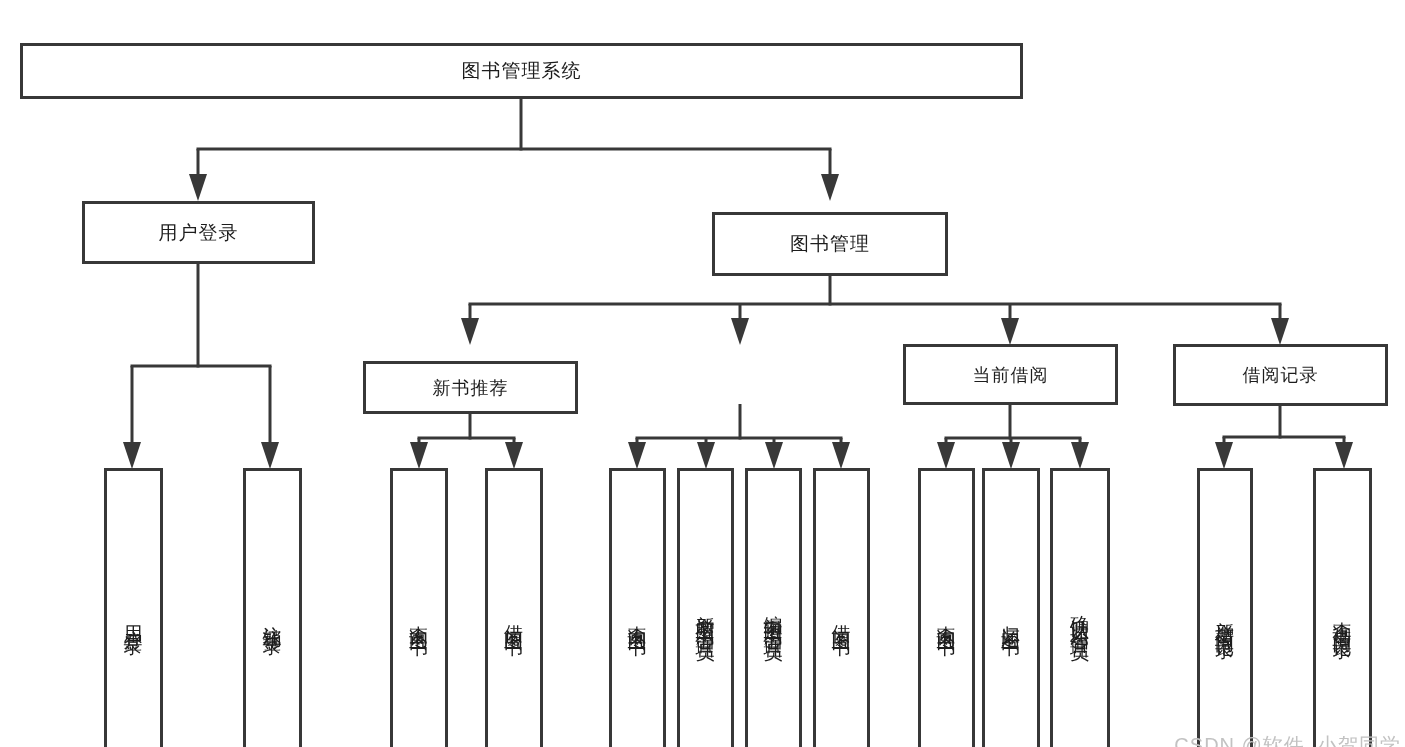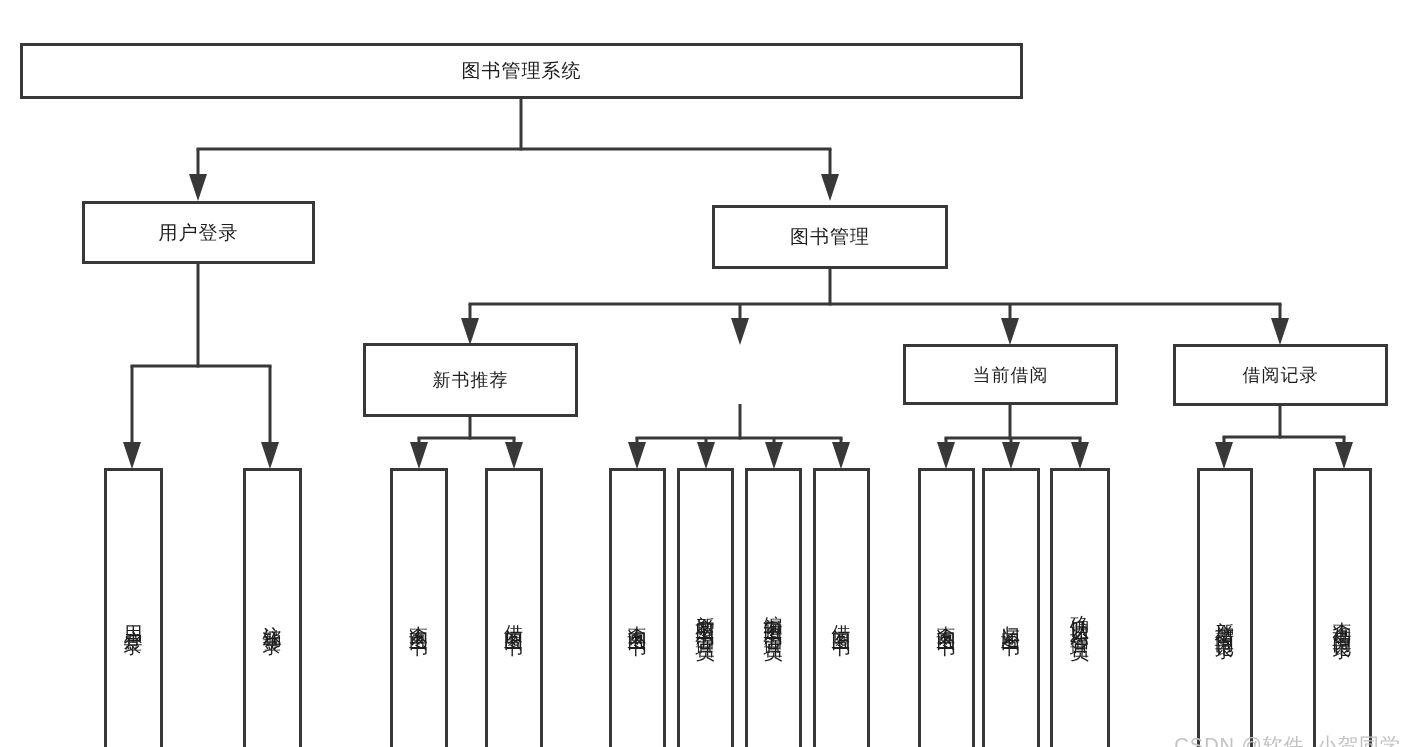--- a/index.html
+++ b/index.html
@@ -131,25 +131,25 @@
     </g>
   </svg>
 
   <div class="node" style="left:20px; top:12px; width:1003px; height:56px;">
     <span>图书管理系统</span>
   </div>
 
   <div class="node" style="left:82px; top:170px; width:233px; height:63px;">
     <span>用户登录</span>
   </div>
-  <div class="node" style="left:712px; top:174px; width:236px; height:64px;">
+  <div class="node" style="left:712px; top:181px; width:236px; height:64px;">
     <span>图书管理</span>
   </div>
 
-  <div class="node" style="left:363px; top:312px; width:215px; height:74px; font-size:18px;text-align:center;">
+  <div class="node" style="left:363px; top:330px; width:215px; height:53px; font-size:18px;text-align:center;">
     <span>新书推荐</span>
   </div>
   <div class="node" style="left:903px; top:313px; width:215px; height:61px; font-size:18px;">
     <span>当前借阅</span>
   </div>
   <div class="node" style="left:1173px; top:313px; width:215px; height:62px; font-size:18px;">
     <span>借阅记录</span>
   </div>
 
   <div class="leaf" style="left:104px; top:437px; width:59px; height:299px;">

